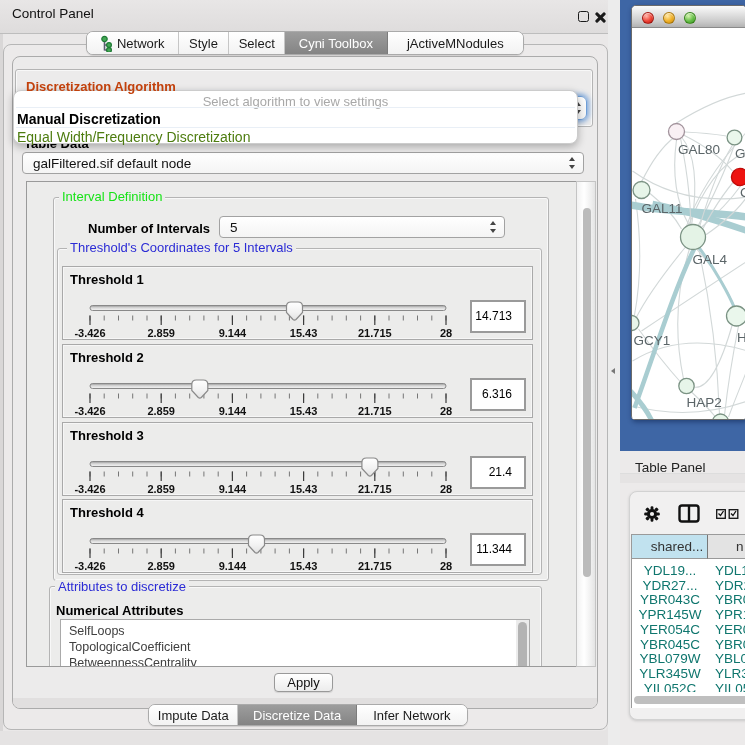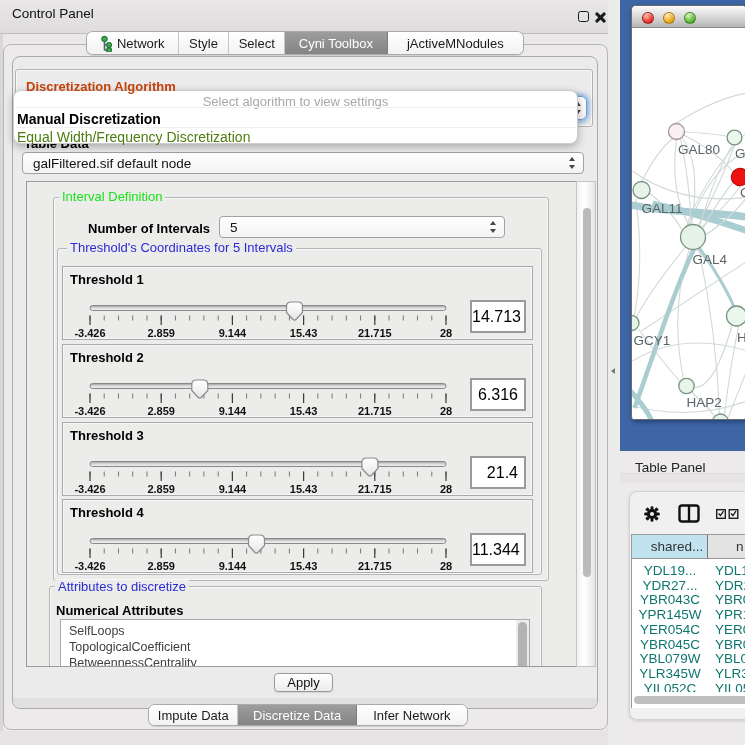--- a/index.html
+++ b/index.html
@@ -43,21 +43,21 @@
 
   
   #scrollp { left:26px; top:181px; width:551px; height:486px; border:1px solid #9a9a9a; overflow:hidden; background:#ececeb; }
   #vsb { left:576px; top:181px; width:19.5px; height:486px; background:linear-gradient(90deg,#f2f2f2,#ffffff 40%,#eeeeee 80%,#e4e4e4); border:1px solid #c4c4c4; }
   #vsbthumb { left:583px; top:208px; width:8px; height:369px; background:#bbbbbb; border-radius:4px; }
 
   
   .trow { position:absolute; left:35px; width:471px; height:74px; border:1px solid #a9a9a9; box-shadow:inset 0 0 0 1px #f6f6f6; background:#ececeb; }
   .trow .tt { position:absolute; left:7px; top:5px; font-weight:bold; font-size:13px; color:#000; }
   .tlab { position:absolute; transform:translateX(-50%); font-weight:bold; font-size:11px; color:#111; top:60px; }
-  .vbox { position:absolute; left:407px; top:33px; width:56px; height:33px; background:#fff; border:2px solid #9a9a9a; font-size:16px; color:#000; text-align:right; line-height:29px; padding-right:6px; }
+  .vbox { position:absolute; left:407px; top:33px; width:56px; height:33px; background:#fff; border:2px solid #9a9a9a; font-size:12px; color:#000; text-align:right; line-height:29px; padding-right:12px; }
 
   
   .litem { position:absolute; left:8px; font-size:12.5px; color:#404040; }
   #apply { left:274px; top:673px; width:59px; height:19px; background:linear-gradient(180deg,#ffffff,#ececec); border:1px solid #999; border-radius:4px; font-size:13px; color:#111; text-align:center; line-height:17px; box-shadow:0 1px 1px rgba(0,0,0,0.1); }
 
   
   #popup { left:13px; top:82px; width:565px; height:54px; background:#fff; border:1px solid #cccccc; border-radius:8px; box-shadow:0 3px 8px rgba(0,0,0,0.28); z-index:30;margin-top:8px; }
   #popup .hint { position:absolute; left:0; right:0; top:3px; text-align:center; font-size:13px; color:#a8a8a8; }
   #popup .it1 { position:absolute; left:3px; top:20px; font-weight:bold; font-size:14px; color:#000; }
   #popup .it2 { position:absolute; left:3px; top:38px; font-size:14px; color:#4d7c0f; }

